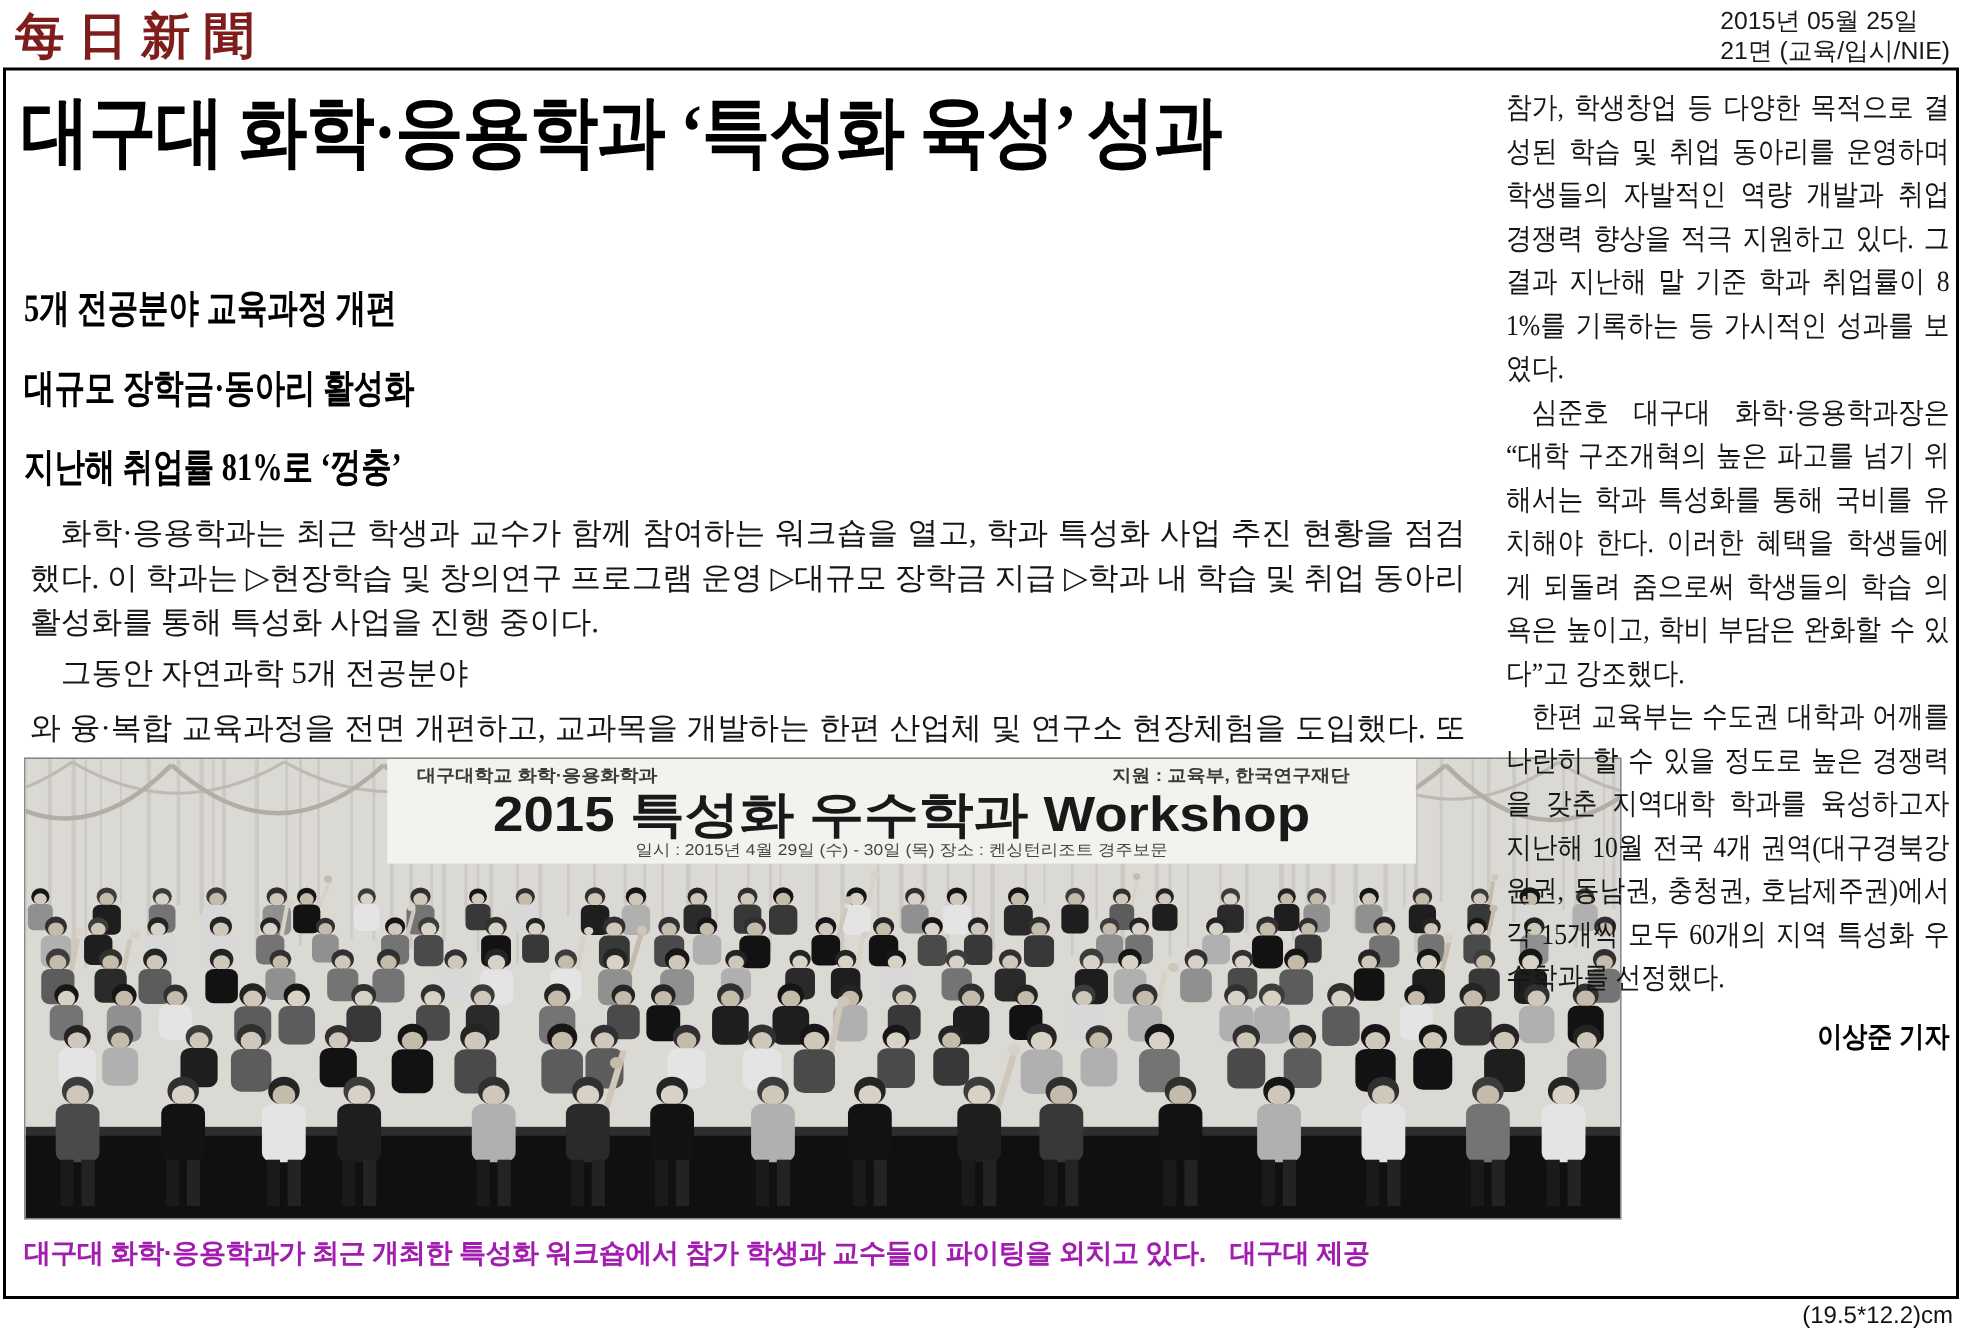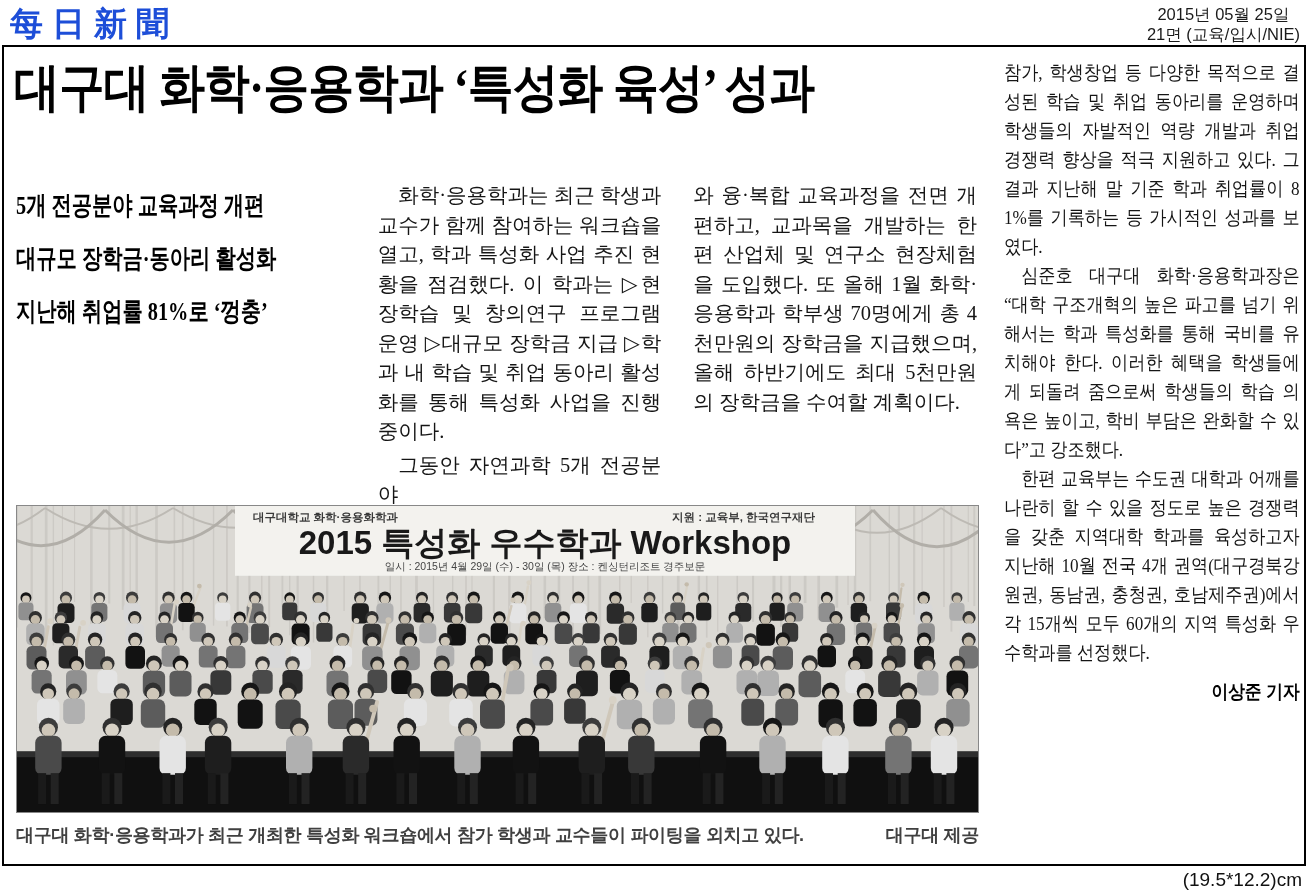--- a/index.html
+++ b/index.html
@@ -1,61 +1,61 @@
 <!DOCTYPE html>
 <html><head>
 <meta charset="utf-8">
 <style>
   *{margin:0;padding:0;box-sizing:border-box}
   html,body{background:#fff}
   body{width:1308px;height:890px;position:relative;overflow:hidden;
        font-family:"Liberation Serif","DejaVu Serif",serif;color:#111}
 
   .masthead-logo{position:absolute;left:10px;top:2px;font-size:33px;font-weight:900;
-       letter-spacing:9px;font-family:"DejaVu Serif","Liberation Serif",serif;color:#1d4ed8}
-  .date-block{position:absolute;right:8px;top:4px;text-align:center;
+       letter-spacing:9px;font-family:"DejaVu Serif","Liberation Serif",serif;color:#7f1d1d}
+  .date-block{position:absolute;right:8px;top:4px;text-align:left;
        font-family:"Liberation Sans","DejaVu Sans",sans-serif;font-size:16.5px;
        line-height:20px;color:#1a1a1a}
 
   .article-box{position:absolute;left:2px;top:45px;width:1304px;height:821px;
        border:2.5px solid #000;background:#fff;overflow:hidden}
 
   .headline{position:absolute;left:10px;top:6px;width:975px;white-space:nowrap;
        font-weight:900;font-size:52px;letter-spacing:-1px;
        transform:scaleX(.88);transform-origin:0 0;color:#000}
 
   .cols{position:absolute;left:12px;top:130px;width:965px;
-       display:grid;grid-template-columns:1fr 1fr 1fr;column-gap:24px}
+       display:grid;grid-template-columns:1fr;column-gap:24px}
   .col{font-size:20.5px;line-height:29.5px;text-align:justify;word-break:break-all;color:#151515}
   .col p{margin:4px}
   .indent{text-indent:1em}
   .subheads{font-weight:700;font-size:26px;line-height:53px;white-space:nowrap;
        transform:scaleX(.78);transform-origin:0 0;width:130%;margin-top:2px;color:#000}
   .col1-para{margin-top:22px}
 
-  .photo{position:absolute;left:12px;top:458px;width:963px;height:308px;
+  .photo{position:absolute;left:12px;top:458px;width:1065px;height:308px;
        background:#d9d7d2;border:1px solid #888}
   .photo svg{display:block;width:100%;height:100%}
   #photo-svg text{font-family:"Liberation Sans","DejaVu Sans",sans-serif}
 
   .caption-row{position:absolute;left:12px;top:776px;width:963px;display:flex;
-       justify-content:space-between;align-items:flex-start;
+       align-items:flex-start;
        font-family:"Liberation Sans","DejaVu Sans",sans-serif;font-weight:700;
-       font-size:18px;letter-spacing:-.3px;color:#404040}
+       font-size:18px;letter-spacing:-.3px;color:#a21caf}
   .caption-credit{white-space:nowrap;margin-left:16px}
 
   .aside{position:absolute;left:1000px;top:11px;width:336px;
        transform:scaleX(.88);transform-origin:0 0;
        font-size:19.5px;line-height:29px;text-align:justify;word-break:break-all;color:#151515}
   .aside p{margin:0}
   .reporter{text-align:right;font-family:"Liberation Sans","DejaVu Sans",sans-serif;
        font-weight:700;font-size:19px;margin-top:10px;color:#000}
 
   .clip-size{position:absolute;right:6px;top:869px;
-       font-family:"Liberation Sans","DejaVu Sans",sans-serif;font-size:19px;color:#111}
+       font-family:"Liberation Sans","DejaVu Sans",sans-serif;font-size:16px;color:#111}
 </style>
 </head>
 <body>
 
 <div class="masthead-logo">每日新聞</div>
 
 <div class="date-block">
   <div>2015년 05월 25일</div>
   <div>21면 (교육/입시/NIE)</div>
 </div>

